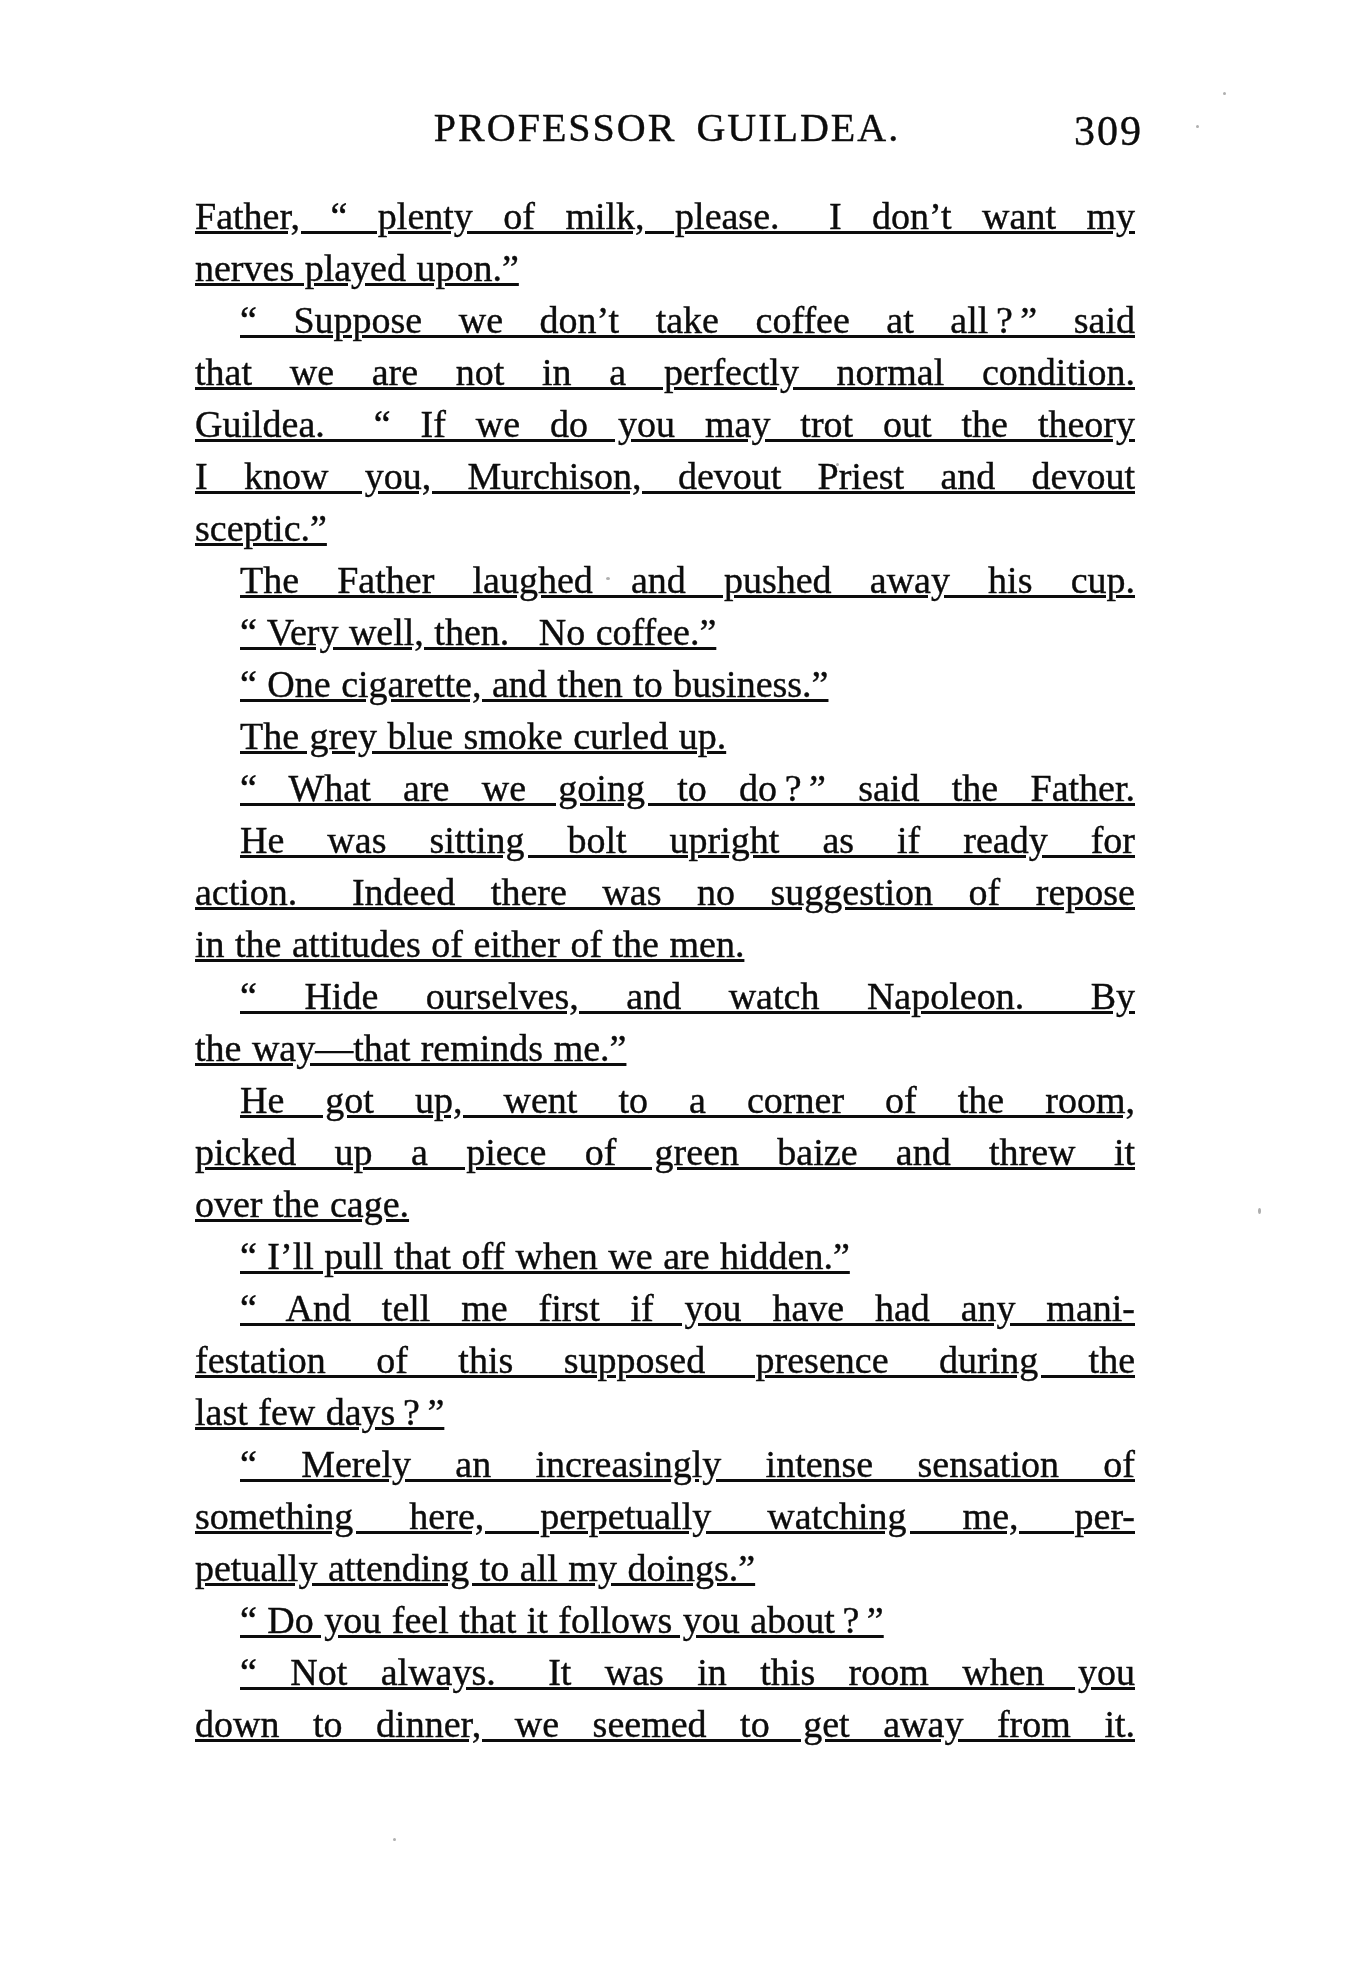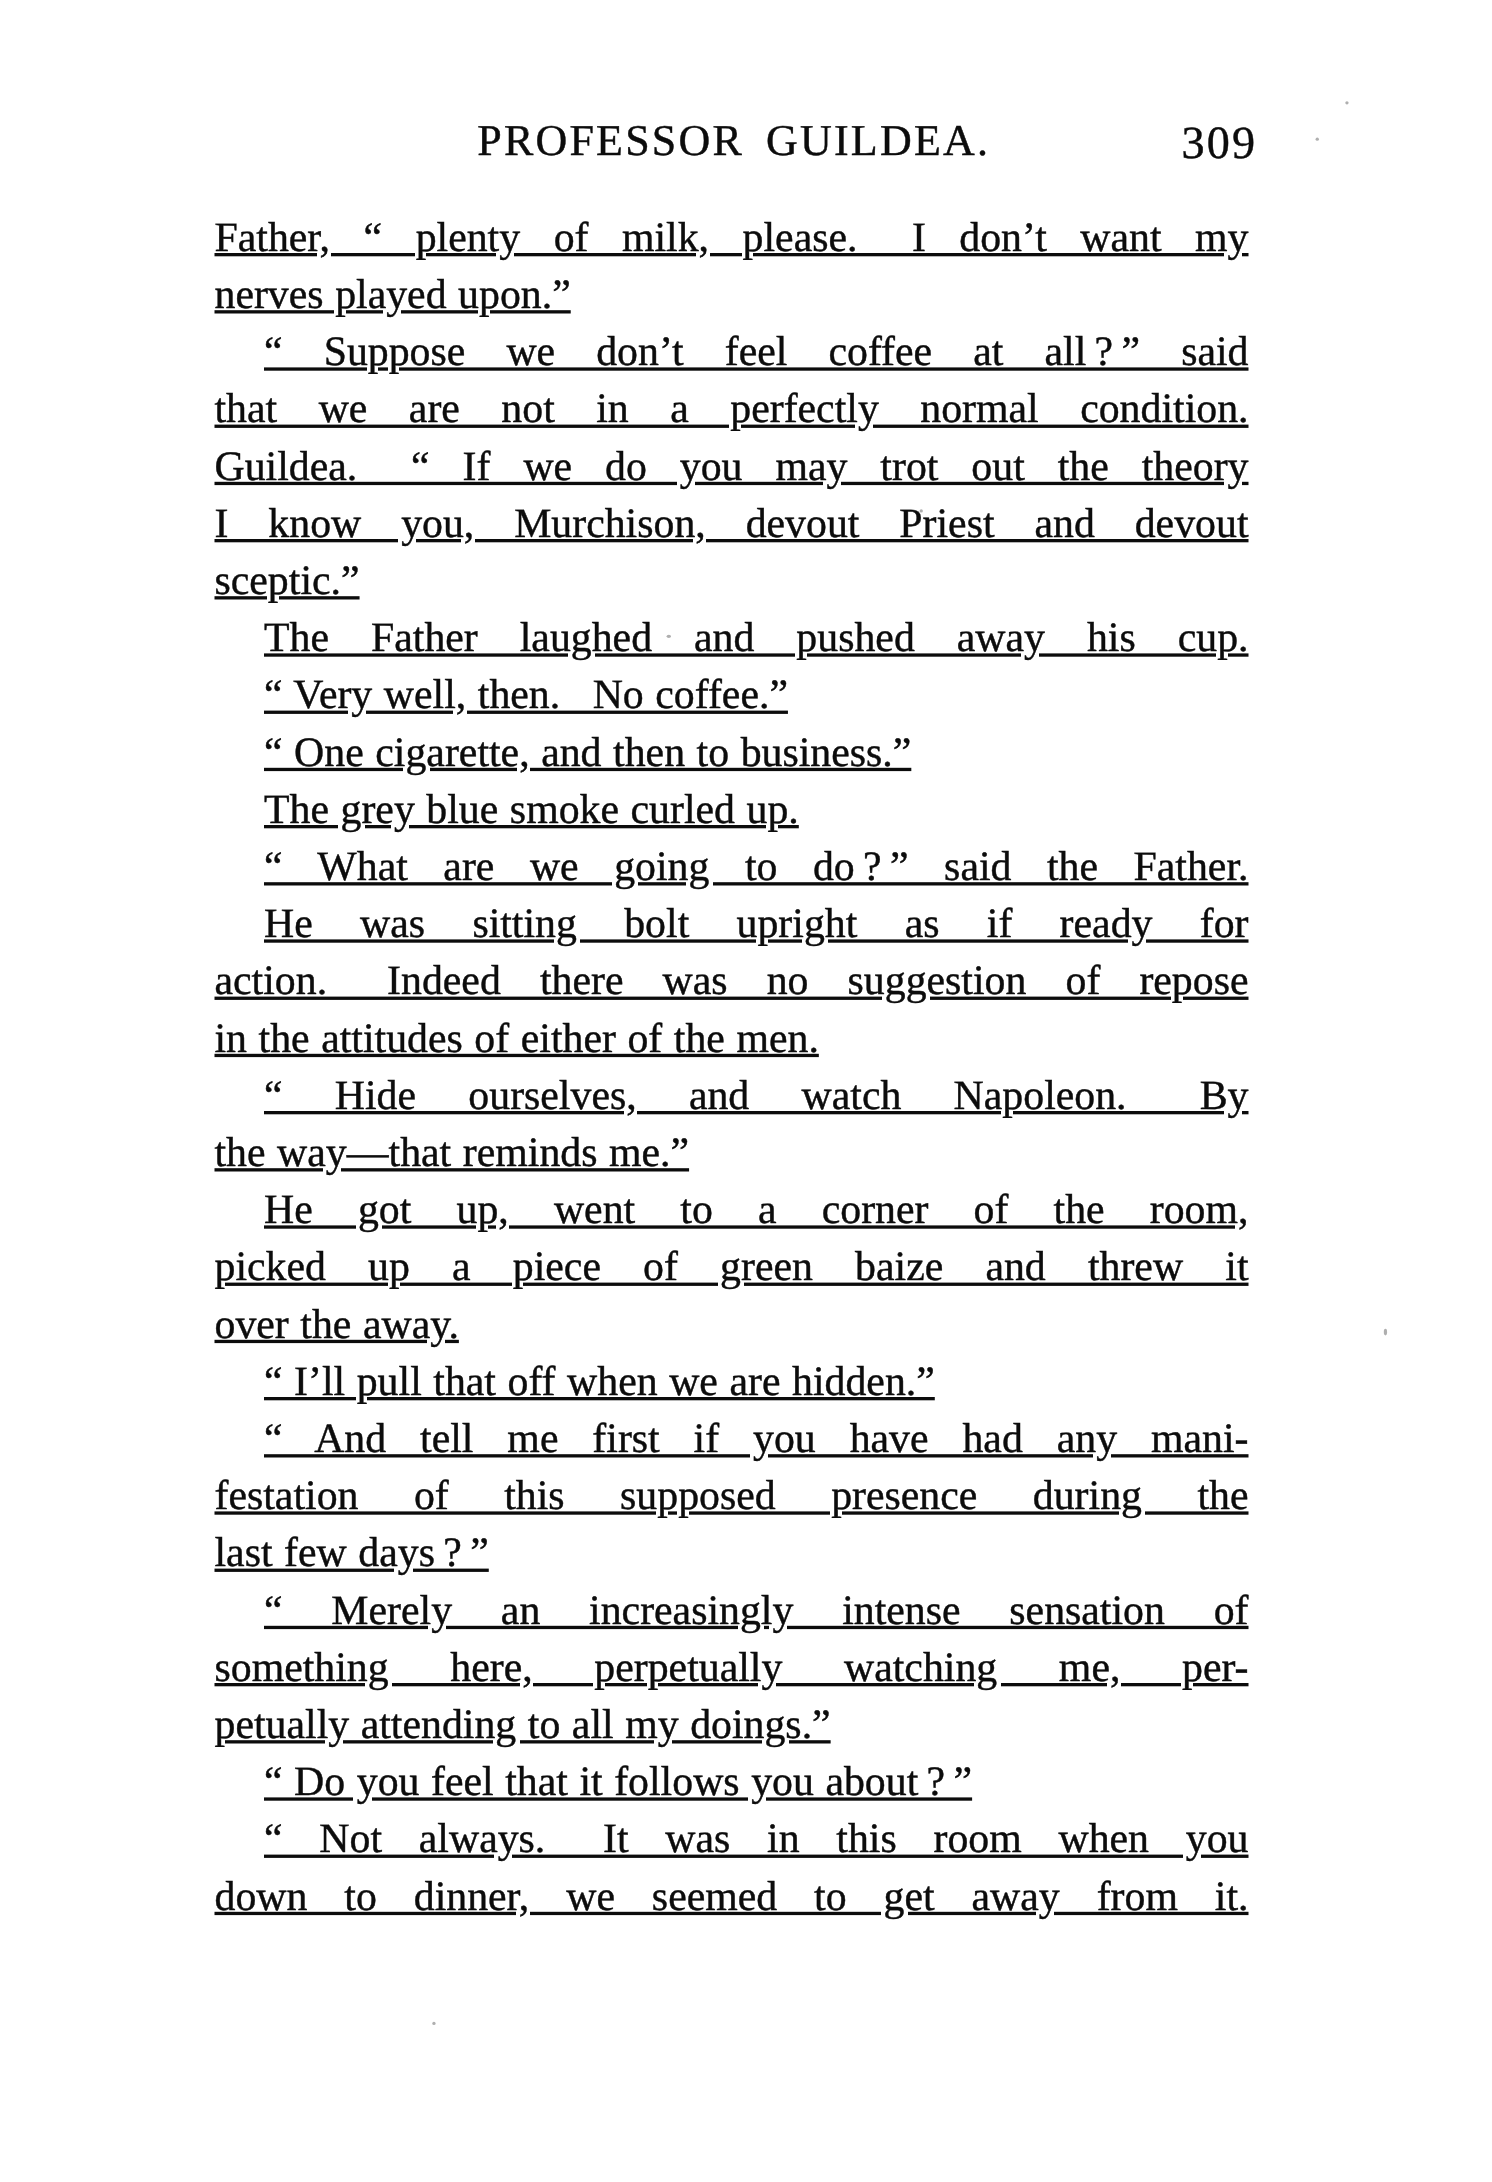--- a/index.html
+++ b/index.html
@@ -91,21 +91,21 @@
     <div class="header-title">PROFESSOR GUILDEA.</div>
     <div class="page-number">309</div>
   </div>
 
   <div class="body-text">
       <div class="para">
         <div class="line fill">Father, “ plenty of milk, please.  I don’t want my</div>
         <div class="line">nerves played upon.”</div>
       </div>
       <div class="para indent">
-        <div class="line fill">“ Suppose we don’t feel coffee at all ? ” said</div>
+        <div class="line fill">“ Suppose we don’t take coffee at all ? ” said</div>
         <div class="line fill">that we are not in a perfectly normal condition.</div>
         <div class="line fill">Guildea.  “ If we do you may trot out the theory</div>
         <div class="line fill">I know you, Murchison, devout Priest and devout</div>
         <div class="line">sceptic.”</div>
       </div>
       <div class="para indent">
         <div class="line fill">The Father laughed and pushed away his cup.</div>
       </div>
       <div class="para indent">
         <div class="line">“ Very well, then.  No coffee.”</div>
@@ -124,21 +124,21 @@
         <div class="line fill">action.  Indeed there was no suggestion of repose</div>
         <div class="line">in the attitudes of either of the men.</div>
       </div>
       <div class="para indent">
         <div class="line fill">“ Hide ourselves, and watch Napoleon.  By</div>
         <div class="line">the way—that reminds me.”</div>
       </div>
       <div class="para indent">
         <div class="line fill">He got up, went to a corner of the room,</div>
         <div class="line fill">picked up a piece of green baize and threw it</div>
-        <div class="line">over the away.</div>
+        <div class="line">over the cage.</div>
       </div>
       <div class="para indent">
         <div class="line">“ I’ll pull that off when we are hidden.”</div>
       </div>
       <div class="para indent">
         <div class="line fill">“ And tell me first if you have had any mani-</div>
         <div class="line fill">festation of this supposed presence during the</div>
         <div class="line">last few days ? ”</div>
       </div>
       <div class="para indent">

